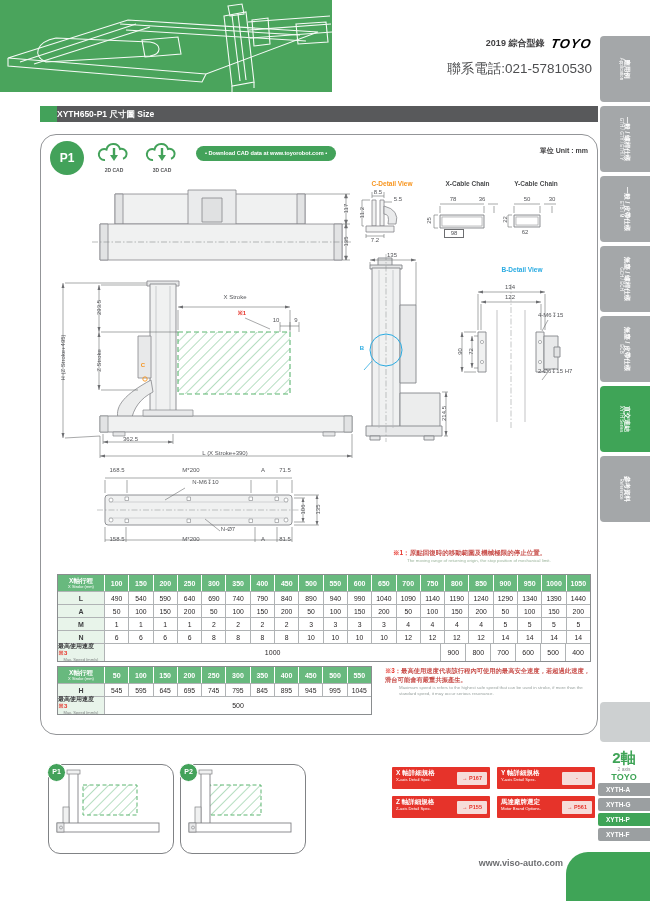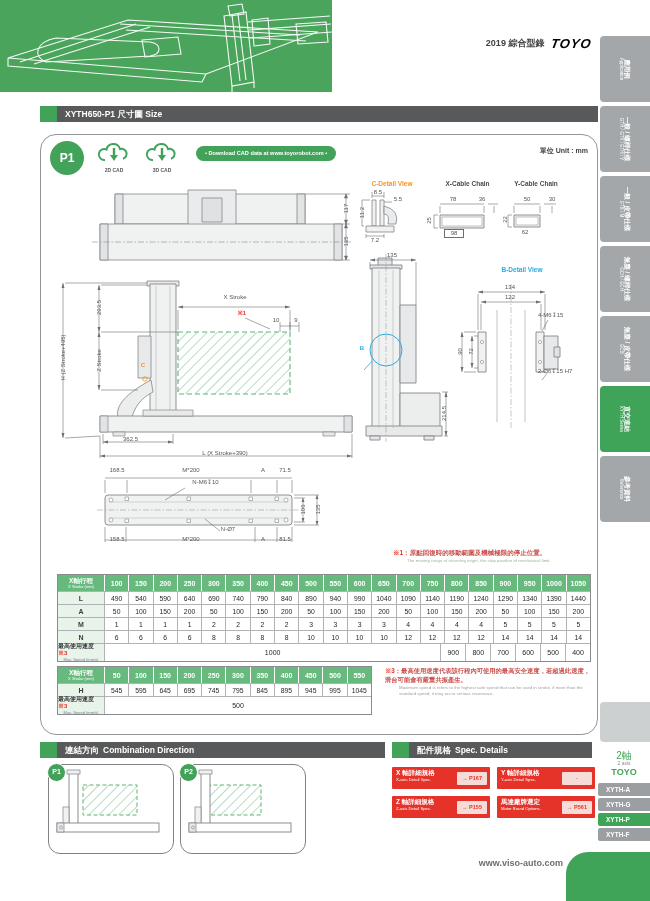--- a/index.html
+++ b/index.html
@@ -21,21 +21,21 @@
   .stab-inner{position:absolute;top:50%;left:50%;transform:translate(-50%,-50%) rotate(90deg);
               width:62px;text-align:center;color:#fff;line-height:1.15}
   .stab-inner .zh{display:block;font-size:6.5px;font-weight:bold;white-space:nowrap}
   .stab-inner .en{display:block;font-size:4.6px;white-space:nowrap}
   .stab-blank{left:600px;top:702px;width:50px;height:40px;background:#cdd0d1;border-radius:4px 0 0 4px}
 
   
   .sec{height:16px;display:flex}
   .sec .sq{width:17px;height:16px;background:#43a25a}
   .sec .bar{flex:1;background:#58595b;color:#fff;font-size:8.5px;font-weight:bold;
-            line-height:16px;padding-left:8px;white-space:nowrap}
+            line-height:16px;white-space:nowrap}
   .sec .bar .en{font-weight:bold;margin-left:4px}
 
   
   .panel{left:40px;top:134px;width:558px;height:601px;border:1.5px solid #939598;border-radius:16px;background:#fff}
 
   .p1badge{left:50px;top:141px;width:34px;height:34px;border-radius:50%;background:#43a25a;
            color:#fff;font-weight:bold;font-size:12px;text-align:center;line-height:34px}
   .cloud{width:40px;text-align:center}
   .cloud .cap{font-size:5px;font-weight:bold;color:#58595b;margin-top:1px}
   .pill{left:196px;top:146px;height:15px;background:#43a25a;border-radius:8px;color:#fff;
@@ -90,21 +90,21 @@
   .cbadge{position:absolute;left:-2px;top:-2px;width:19px;height:19px;border-radius:50%;
           background:#43a25a;border:1.5px solid #fff;color:#fff;font-size:7px;font-weight:bold;
           text-align:center;line-height:16px}
   .specbtn{position:absolute;width:98px;height:22px;background:#e6332a;border-radius:1px;padding:2px 4px}
   .specbtn .zh{font-size:6.5px;font-weight:bold;color:#fff;line-height:8px;white-space:nowrap}
   .specbtn .en{font-size:4.2px;color:#fff;line-height:6px;white-space:nowrap}
   .specbtn .pg{position:absolute;right:3px;top:4.5px;width:30px;height:13px;background:#f6dcd9;
                color:#e6332a;font-size:5.5px;font-weight:bold;text-align:center;line-height:13px;border-radius:1px}
 
   .family{left:598px;top:750px;width:52px;text-align:center;line-height:1.1}
-  .family .axz{font-size:10px;font-weight:normal;color:#3fa457}
+  .family .axz{font-size:15px;font-weight:bold;color:#3fa457}
   .family .axe{font-size:5px;color:#8a8d8f}
   .family .nm{font-size:9px;font-weight:bold;color:#3fa457;margin-top:1px}
   .ftab{position:absolute;left:598px;width:52px;height:13px;background:#9b9fa1;border-radius:2px 0 0 2px;
         color:#fff;font-size:6.5px;font-weight:bold;line-height:13px;padding-left:8px}
   .ftab.active{background:#3fa457}
 
   .site{top:858px;right:87px;font-size:9px;font-weight:bold;color:#6d6e71}
   .corner{left:566px;top:852px;width:84px;height:49px;background:#3fa457;border-top-left-radius:22px}
 </style>
 </head>
@@ -135,20 +135,21 @@
         <path d="M232,86 L232,92"></path>
           <path d="M254,82 L254,88"></path>
       </g>
     </svg>
   </div>
 
   <div class="abs cathead">
     <span class="cat-year">2019 綜合型錄</span>
     <span class="logo">TOYO</span>
   </div>
+  <div class="abs phone">聯系電話:021-57810530</div>
 
   <div class="abs stab" style="top:36px">
     <div class="stab-inner">
         <span class="zh">應用例</span>
         <span class="en">Application</span>
       </div>
   </div>
   <div class="abs stab" style="top:106px">
     <div class="stab-inner">
         <span class="zh">一般 / 螺桿仕樣</span>
@@ -720,24 +721,20 @@
         </div>
         <div class="tc sv" style="flex:11">500</div>
       </div>
     </div>
 
   <div class="abs note3">
     <div class="zh"><span class="rf">※3：</span><span>最高使用速度代表該行程內可使用的最高安全速度，若超過此速度，滑台可能會有嚴重共振產生。</span></div>
     <div class="en">Maximum speed is refers to the highest safe speed that can be used in stroke, if more than the standard speed, it may occur serious resonance.</div>
   </div>
 
-  <div class="abs sec" style="left:40px;top:742px;width:345px">
-    <span class="sq"></span>
-    <div class="bar"><span>連結方向</span><span class="en">Combination Direction</span></div>
-  </div>
   <div class="abs cpanel" style="left:48px;top:764px">
     <div class="cbadge">P1</div>
     <svg width="123" height="86" viewBox="0 0 123 86">
       <rect x="34" y="20" width="54" height="30" fill="url(#hatchG)" stroke="#5cb571" stroke-width="1" stroke-dasharray="4,2.5"></rect>
       <rect x="20" y="8" width="9" height="52" fill="#fff" stroke="#808285" stroke-width="0.9"></rect>
       <rect x="18" y="5" width="13" height="4" fill="#f0f1f1" stroke="#808285" stroke-width="0.7"></rect>
       <rect x="14" y="42" width="6" height="18" fill="#f0f1f1" stroke="#808285" stroke-width="0.7"></rect>
       <rect x="8" y="58" width="102" height="9" fill="#fff" stroke="#808285" stroke-width="0.9"></rect>
       <rect x="8" y="58" width="7" height="9" fill="#e8e9ea" stroke="#808285" stroke-width="0.7"></rect>
       <circle cx="12" cy="62.5" r="1.5" fill="none" stroke="#808285" stroke-width="0.6"></circle>
@@ -749,24 +746,20 @@
       <rect x="26" y="20" width="54" height="30" fill="url(#hatchG)" stroke="#5cb571" stroke-width="1" stroke-dasharray="4,2.5"></rect>
       <rect x="20" y="8" width="9" height="52" fill="#fff" stroke="#808285" stroke-width="0.9"></rect>
       <rect x="18" y="5" width="13" height="4" fill="#f0f1f1" stroke="#808285" stroke-width="0.7"></rect>
       <rect x="14" y="42" width="6" height="18" fill="#f0f1f1" stroke="#808285" stroke-width="0.7"></rect>
       <rect x="8" y="58" width="102" height="9" fill="#fff" stroke="#808285" stroke-width="0.9"></rect>
       <rect x="8" y="58" width="7" height="9" fill="#e8e9ea" stroke="#808285" stroke-width="0.7"></rect>
       <circle cx="12" cy="62.5" r="1.5" fill="none" stroke="#808285" stroke-width="0.6"></circle>
     </svg>
   </div>
 
-  <div class="abs sec" style="left:392px;top:742px;width:200px">
-    <span class="sq"></span>
-    <div class="bar"><span>配件規格</span><span class="en">Spec. Details</span></div>
-  </div>
   <div class="specbtn" style="left:392px;top:767px">
     <div class="zh">X 軸詳細規格</div>
     <div class="en">X-axis Detail Spec.</div>
     <div class="pg">→ P167</div>
   </div>
   <div class="specbtn" style="left:497px;top:767px">
     <div class="zh">Y 軸詳細規格</div>
     <div class="en">Y-axis Detail Spec.</div>
     <div class="pg">-</div>
   </div>

